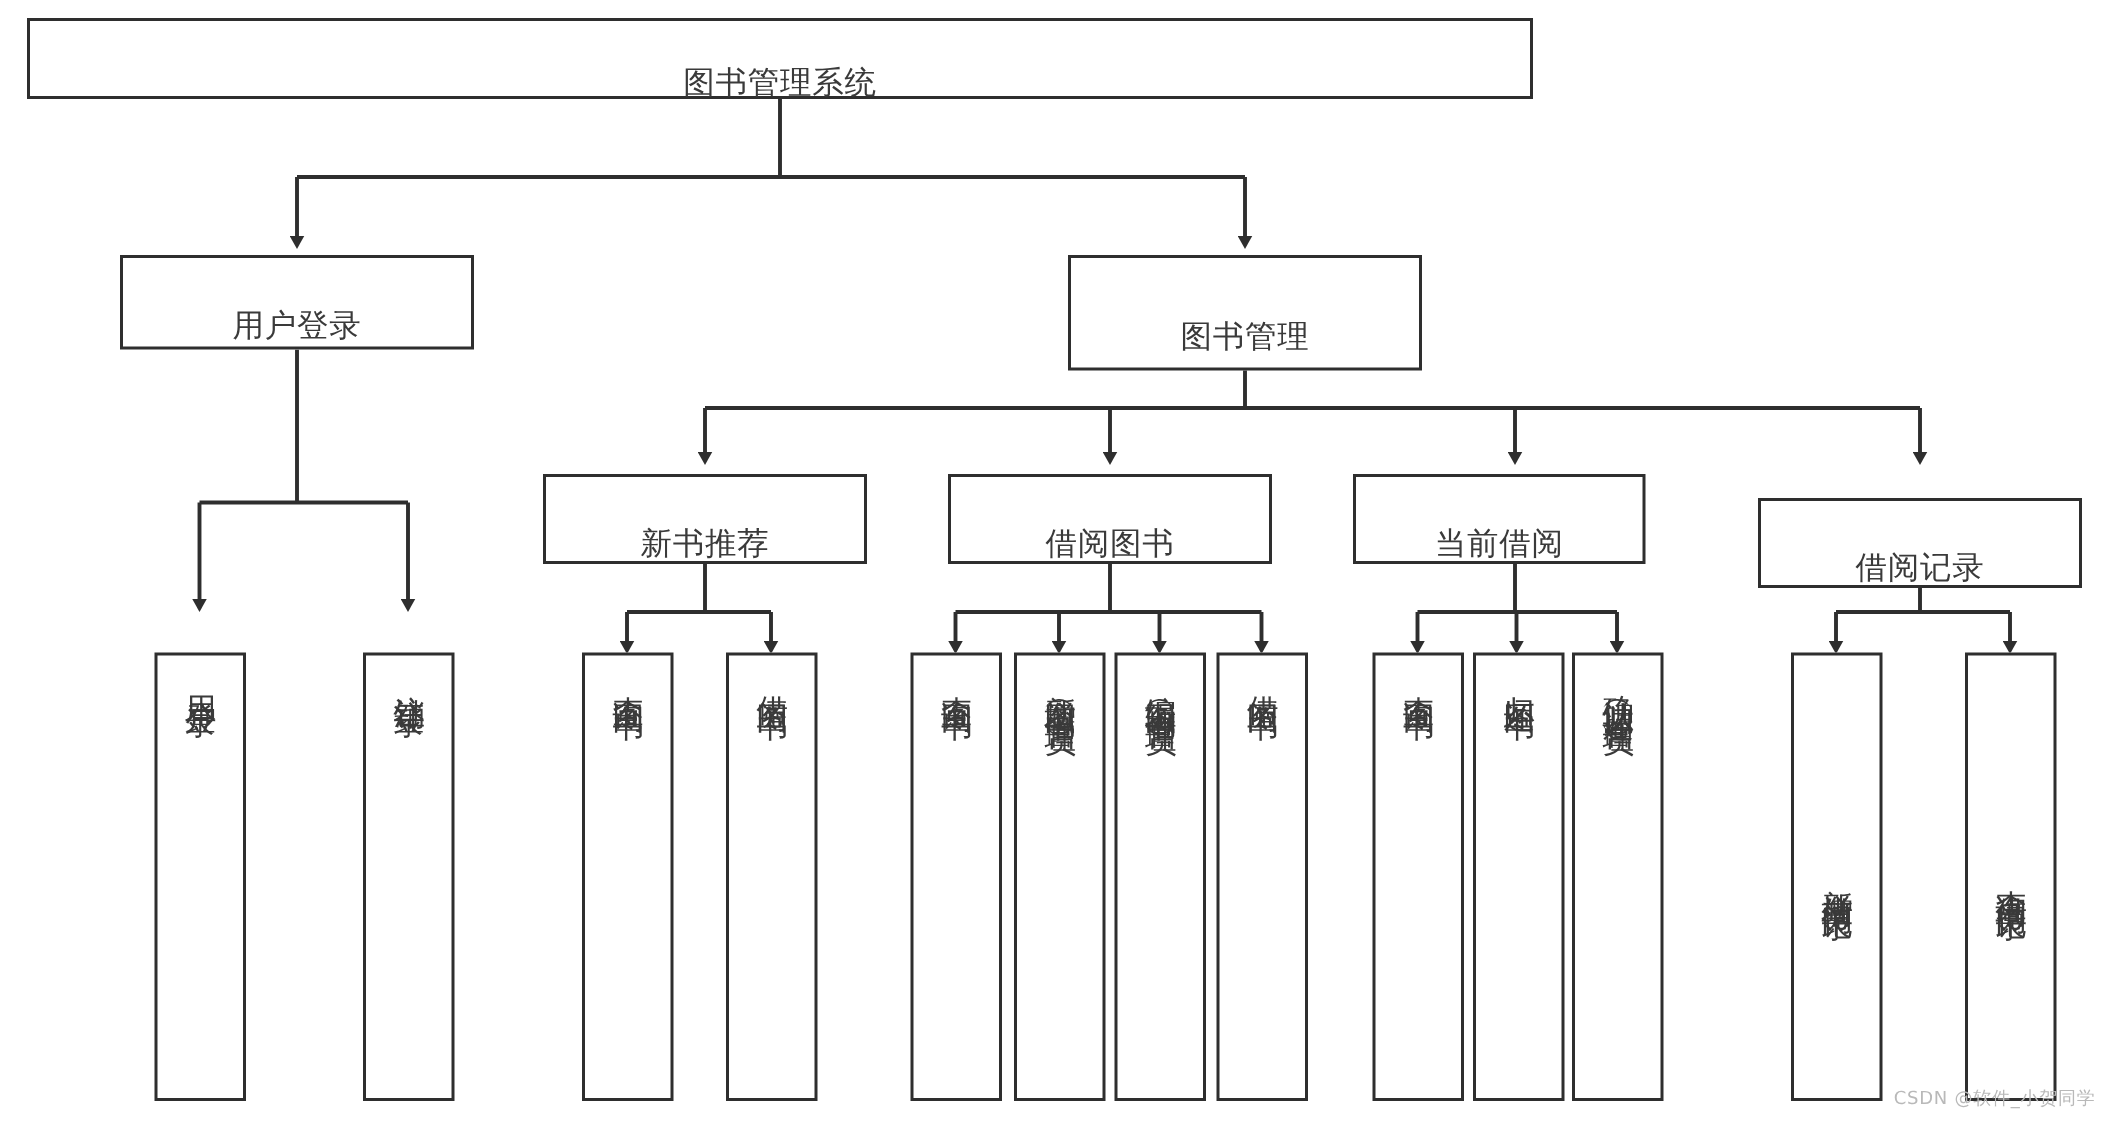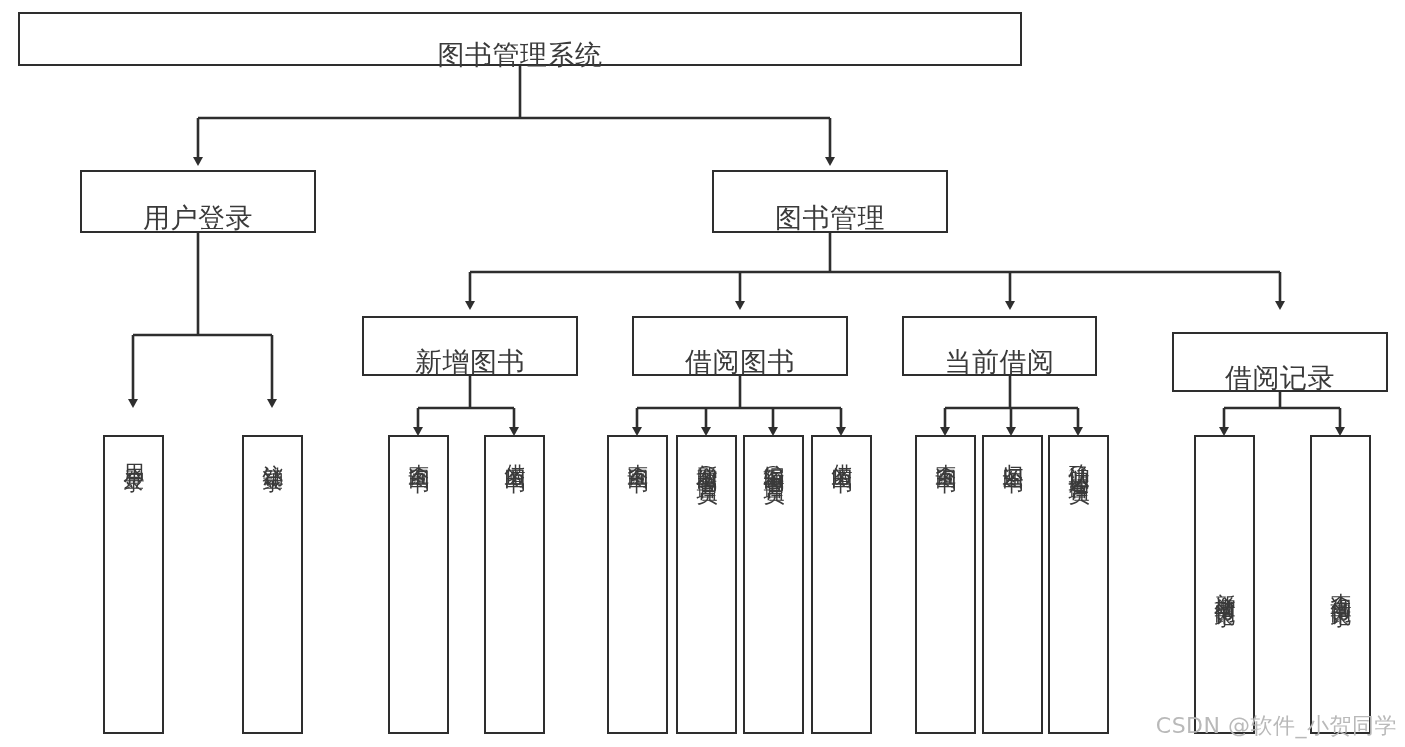--- a/index.html
+++ b/index.html
@@ -34,21 +34,21 @@
     justify-content: center;
     color: #3a3a3a;
   }
   .node-label {
     display: block;
     color: #3a3a3a;
     line-height: 1.18;
     white-space: nowrap;
   }
   .node.horizontal .node-label {
-    font-size: 27px;
+    font-size: 21px;
     letter-spacing: 0.5px;
     margin-top: 32px;
   }
   .node.vertical {
     align-items: flex-start;
     padding-top: 10px;
   }
   .node.vertical .node-label {
     writing-mode: vertical-rl;
     text-orientation: upright;
@@ -57,21 +57,21 @@
     white-space: normal;
   }
   .node.vertical.centered {
     align-items: center;
     padding-top: 0;
   }
   .watermark {
     position: absolute;
     right: 8px;
     bottom: 6px;
-    font-size: 22px;
+    font-size: 12px;
     color: #b9b9b9;
     white-space: nowrap;
     letter-spacing: 0.5px;
   }
 </style>
 </head>
 <body>
 
 <div id="canvas">
 
@@ -127,26 +127,26 @@
     </g>
   </svg>
 
   <div class="node horizontal" style="left:18px; top:12px; width:1004px; height:54px;">
     <span class="node-label">图书管理系统</span>
   </div>
 
   <div class="node horizontal" style="left:80px; top:170px; width:236px; height:63px;">
     <span class="node-label">用户登录</span>
   </div>
-  <div class="node horizontal" style="left:712px; top:170px; width:236px; height:63px;">
+  <div class="node horizontal" style="left:712px; top:170px; width:236px; height:77px;">
     <span class="node-label">图书管理</span>
   </div>
 
   <div class="node horizontal" style="left:362px; top:316px; width:216px; height:60px;">
-    <span class="node-label">新增图书</span>
+    <span class="node-label">新书推荐</span>
   </div>
   <div class="node horizontal" style="left:632px; top:316px; width:216px; height:60px;">
     <span class="node-label">借阅图书</span>
   </div>
   <div class="node horizontal" style="left:902px; top:316px; width:195px; height:60px;">
     <span class="node-label">当前借阅</span>
   </div>
   <div class="node horizontal" style="left:1172px; top:332px; width:216px; height:60px;">
     <span class="node-label">借阅记录</span>
   </div>

